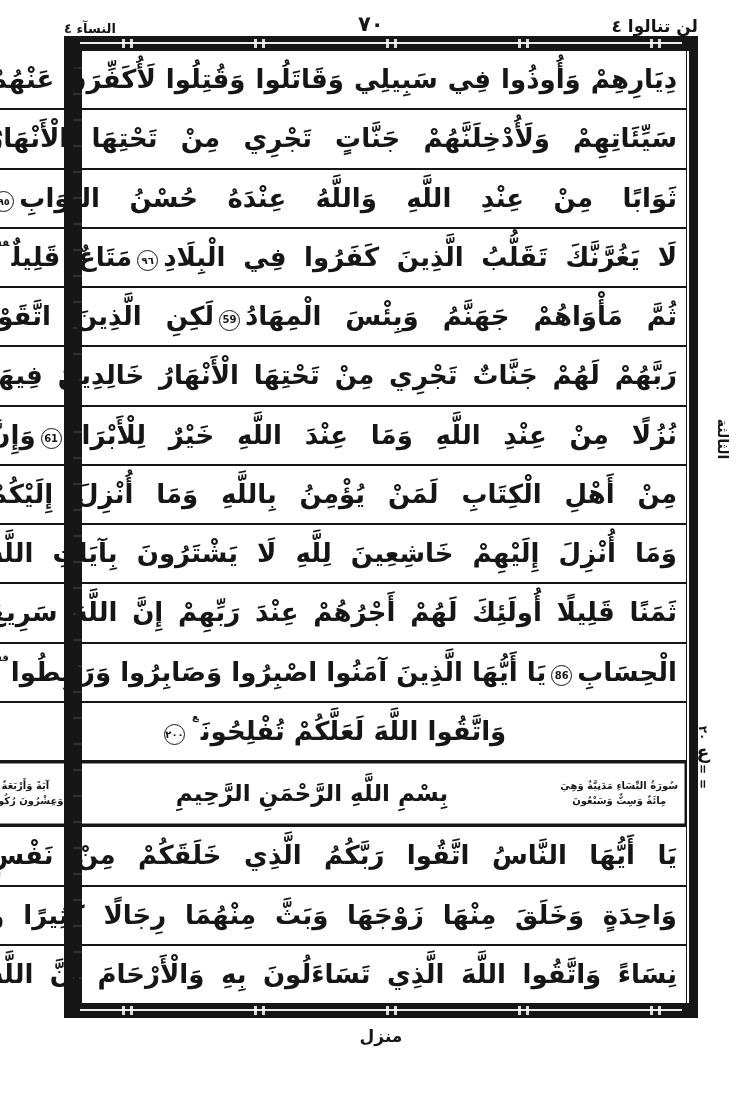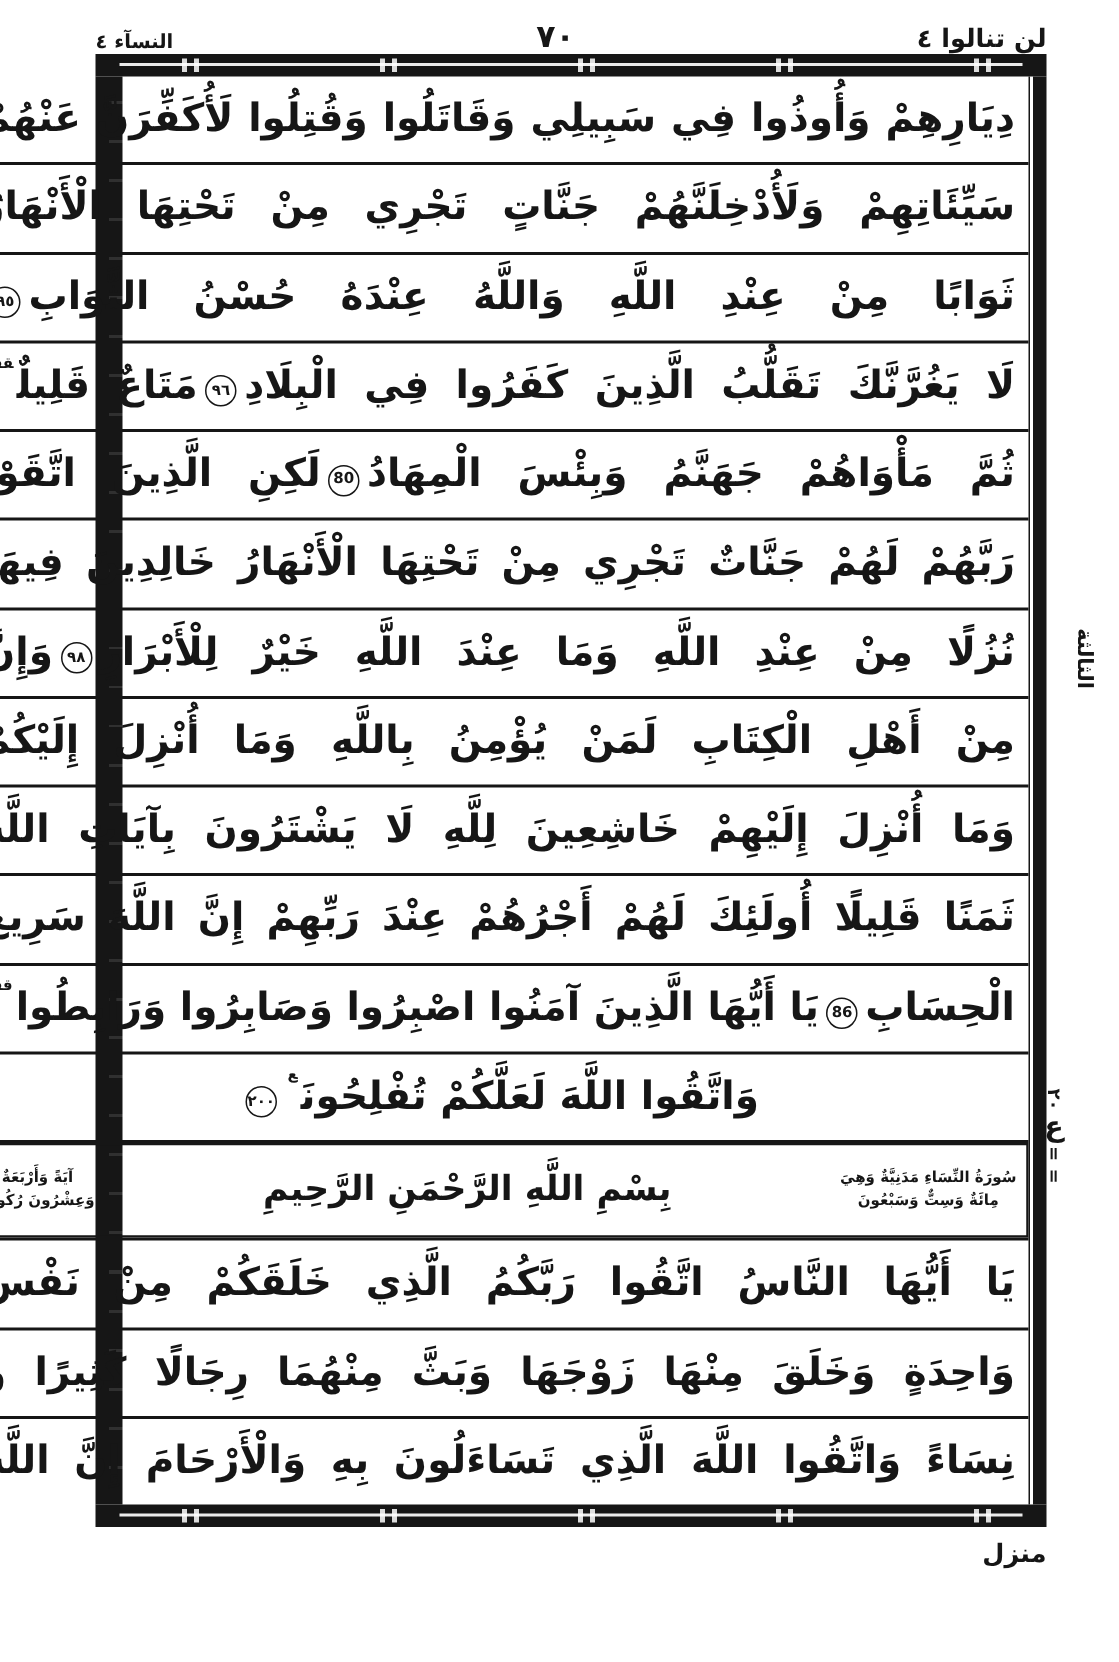--- a/index.html
+++ b/index.html
@@ -92,21 +92,21 @@
   .ruku-marker{
     position:absolute; left:692px; top:726px; width:22px; height:86px;
     display:flex; flex-direction:column; align-items:center; justify-content:flex-start;
     font-weight:bold; gap:1px;
   }
   .ruku-marker .rot{transform:rotate(90deg); font-size:12px; line-height:14px; white-space:nowrap;}
   .ruku-marker .ain{font-size:19px; line-height:20px;}
   
   .catchword{
     position:absolute; left:64px; top:1026px; width:634px;
-    font-size:17px; font-weight:bold;
+    text-align:center; font-size:17px; font-weight:bold;
   }
 </style>
 </head>
 <body>
 
 <div class="page">
 
   <div class="running-head">
     <span class="juz-label">لن تنالوا ٤</span>
     <span class="page-no">٧٠</span>
@@ -115,23 +115,23 @@
 
   <div class="frame">
     <div class="band"></div>
     <div class="frame-body">
       <div class="text-area-wrap">
         <div id="rows">
             <div class="line-row"><span class="ayah-text">دِيَارِهِمْ وَأُوذُوا فِي سَبِيلِي وَقَاتَلُوا وَقُتِلُوا لَأُكَفِّرَنَّ عَنْهُمْ</span></div>
             <div class="line-row"><span class="ayah-text">سَيِّئَاتِهِمْ وَلَأُدْخِلَنَّهُمْ جَنَّاتٍ تَجْرِي مِنْ تَحْتِهَا الْأَنْهَارُ</span></div>
             <div class="line-row"><span class="ayah-text">ثَوَابًا مِنْ عِنْدِ اللَّهِ وَاللَّهُ عِنْدَهُ حُسْنُ الثَّوَابِ</span><span class="verse-end-marker">٩٥</span></div>
             <div class="line-row"><span class="ayah-text">لَا يَغُرَّنَّكَ تَقَلُّبُ الَّذِينَ كَفَرُوا فِي الْبِلَادِ</span><span class="verse-end-marker">٩٦</span><span class="ayah-text">مَتَاعٌ قَلِيلٌ</span><span class="waqf-mark">قف</span></div>
-            <div class="line-row"><span class="ayah-text">ثُمَّ مَأْوَاهُمْ جَهَنَّمُ وَبِئْسَ الْمِهَادُ</span><span class="verse-end-marker">80</span><span class="ayah-text">لَكِنِ الَّذِينَ اتَّقَوْا</span></div>
+            <div class="line-row"><span class="ayah-text">ثُمَّ مَأْوَاهُمْ جَهَنَّمُ وَبِئْسَ الْمِهَادُ</span><span class="verse-end-marker">59</span><span class="ayah-text">لَكِنِ الَّذِينَ اتَّقَوْا</span></div>
             <div class="line-row"><span class="ayah-text">رَبَّهُمْ لَهُمْ جَنَّاتٌ تَجْرِي مِنْ تَحْتِهَا الْأَنْهَارُ خَالِدِينَ فِيهَا</span></div>
-            <div class="line-row"><span class="ayah-text">نُزُلًا مِنْ عِنْدِ اللَّهِ وَمَا عِنْدَ اللَّهِ خَيْرٌ لِلْأَبْرَارِ</span><span class="verse-end-marker">٩٨</span><span class="ayah-text">وَإِنَّ</span></div>
+            <div class="line-row"><span class="ayah-text">نُزُلًا مِنْ عِنْدِ اللَّهِ وَمَا عِنْدَ اللَّهِ خَيْرٌ لِلْأَبْرَارِ</span><span class="verse-end-marker">61</span><span class="ayah-text">وَإِنَّ</span></div>
             <div class="line-row"><span class="ayah-text">مِنْ أَهْلِ الْكِتَابِ لَمَنْ يُؤْمِنُ بِاللَّهِ وَمَا أُنْزِلَ إِلَيْكُمْ</span></div>
             <div class="line-row"><span class="ayah-text">وَمَا أُنْزِلَ إِلَيْهِمْ خَاشِعِينَ لِلَّهِ لَا يَشْتَرُونَ بِآيَاتِ اللَّهِ</span></div>
             <div class="line-row"><span class="ayah-text">ثَمَنًا قَلِيلًا أُولَئِكَ لَهُمْ أَجْرُهُمْ عِنْدَ رَبِّهِمْ إِنَّ اللَّهَ سَرِيعُ</span></div>
             <div class="line-row"><span class="ayah-text">الْحِسَابِ</span><span class="verse-end-marker">86</span><span class="ayah-text">يَا أَيُّهَا الَّذِينَ آمَنُوا اصْبِرُوا وَصَابِرُوا وَرَابِطُوا</span><span class="waqf-mark">قف</span></div>
             <div class="line-row center"><span class="ayah-text">وَاتَّقُوا اللَّهَ لَعَلَّكُمْ تُفْلِحُونَ</span><span class="waqf-mark">ع</span><span class="verse-end-marker">٢٠٠</span></div>
             <div class="line-row surah-header-row">
               <div class="surah-info">
                 <span>سُورَةُ النِّسَاءِ مَدَنِيَّةٌ وَهِيَ</span>
                 <span>مِائَةٌ وَسِتٌّ وَسَبْعُونَ</span>
               </div>

